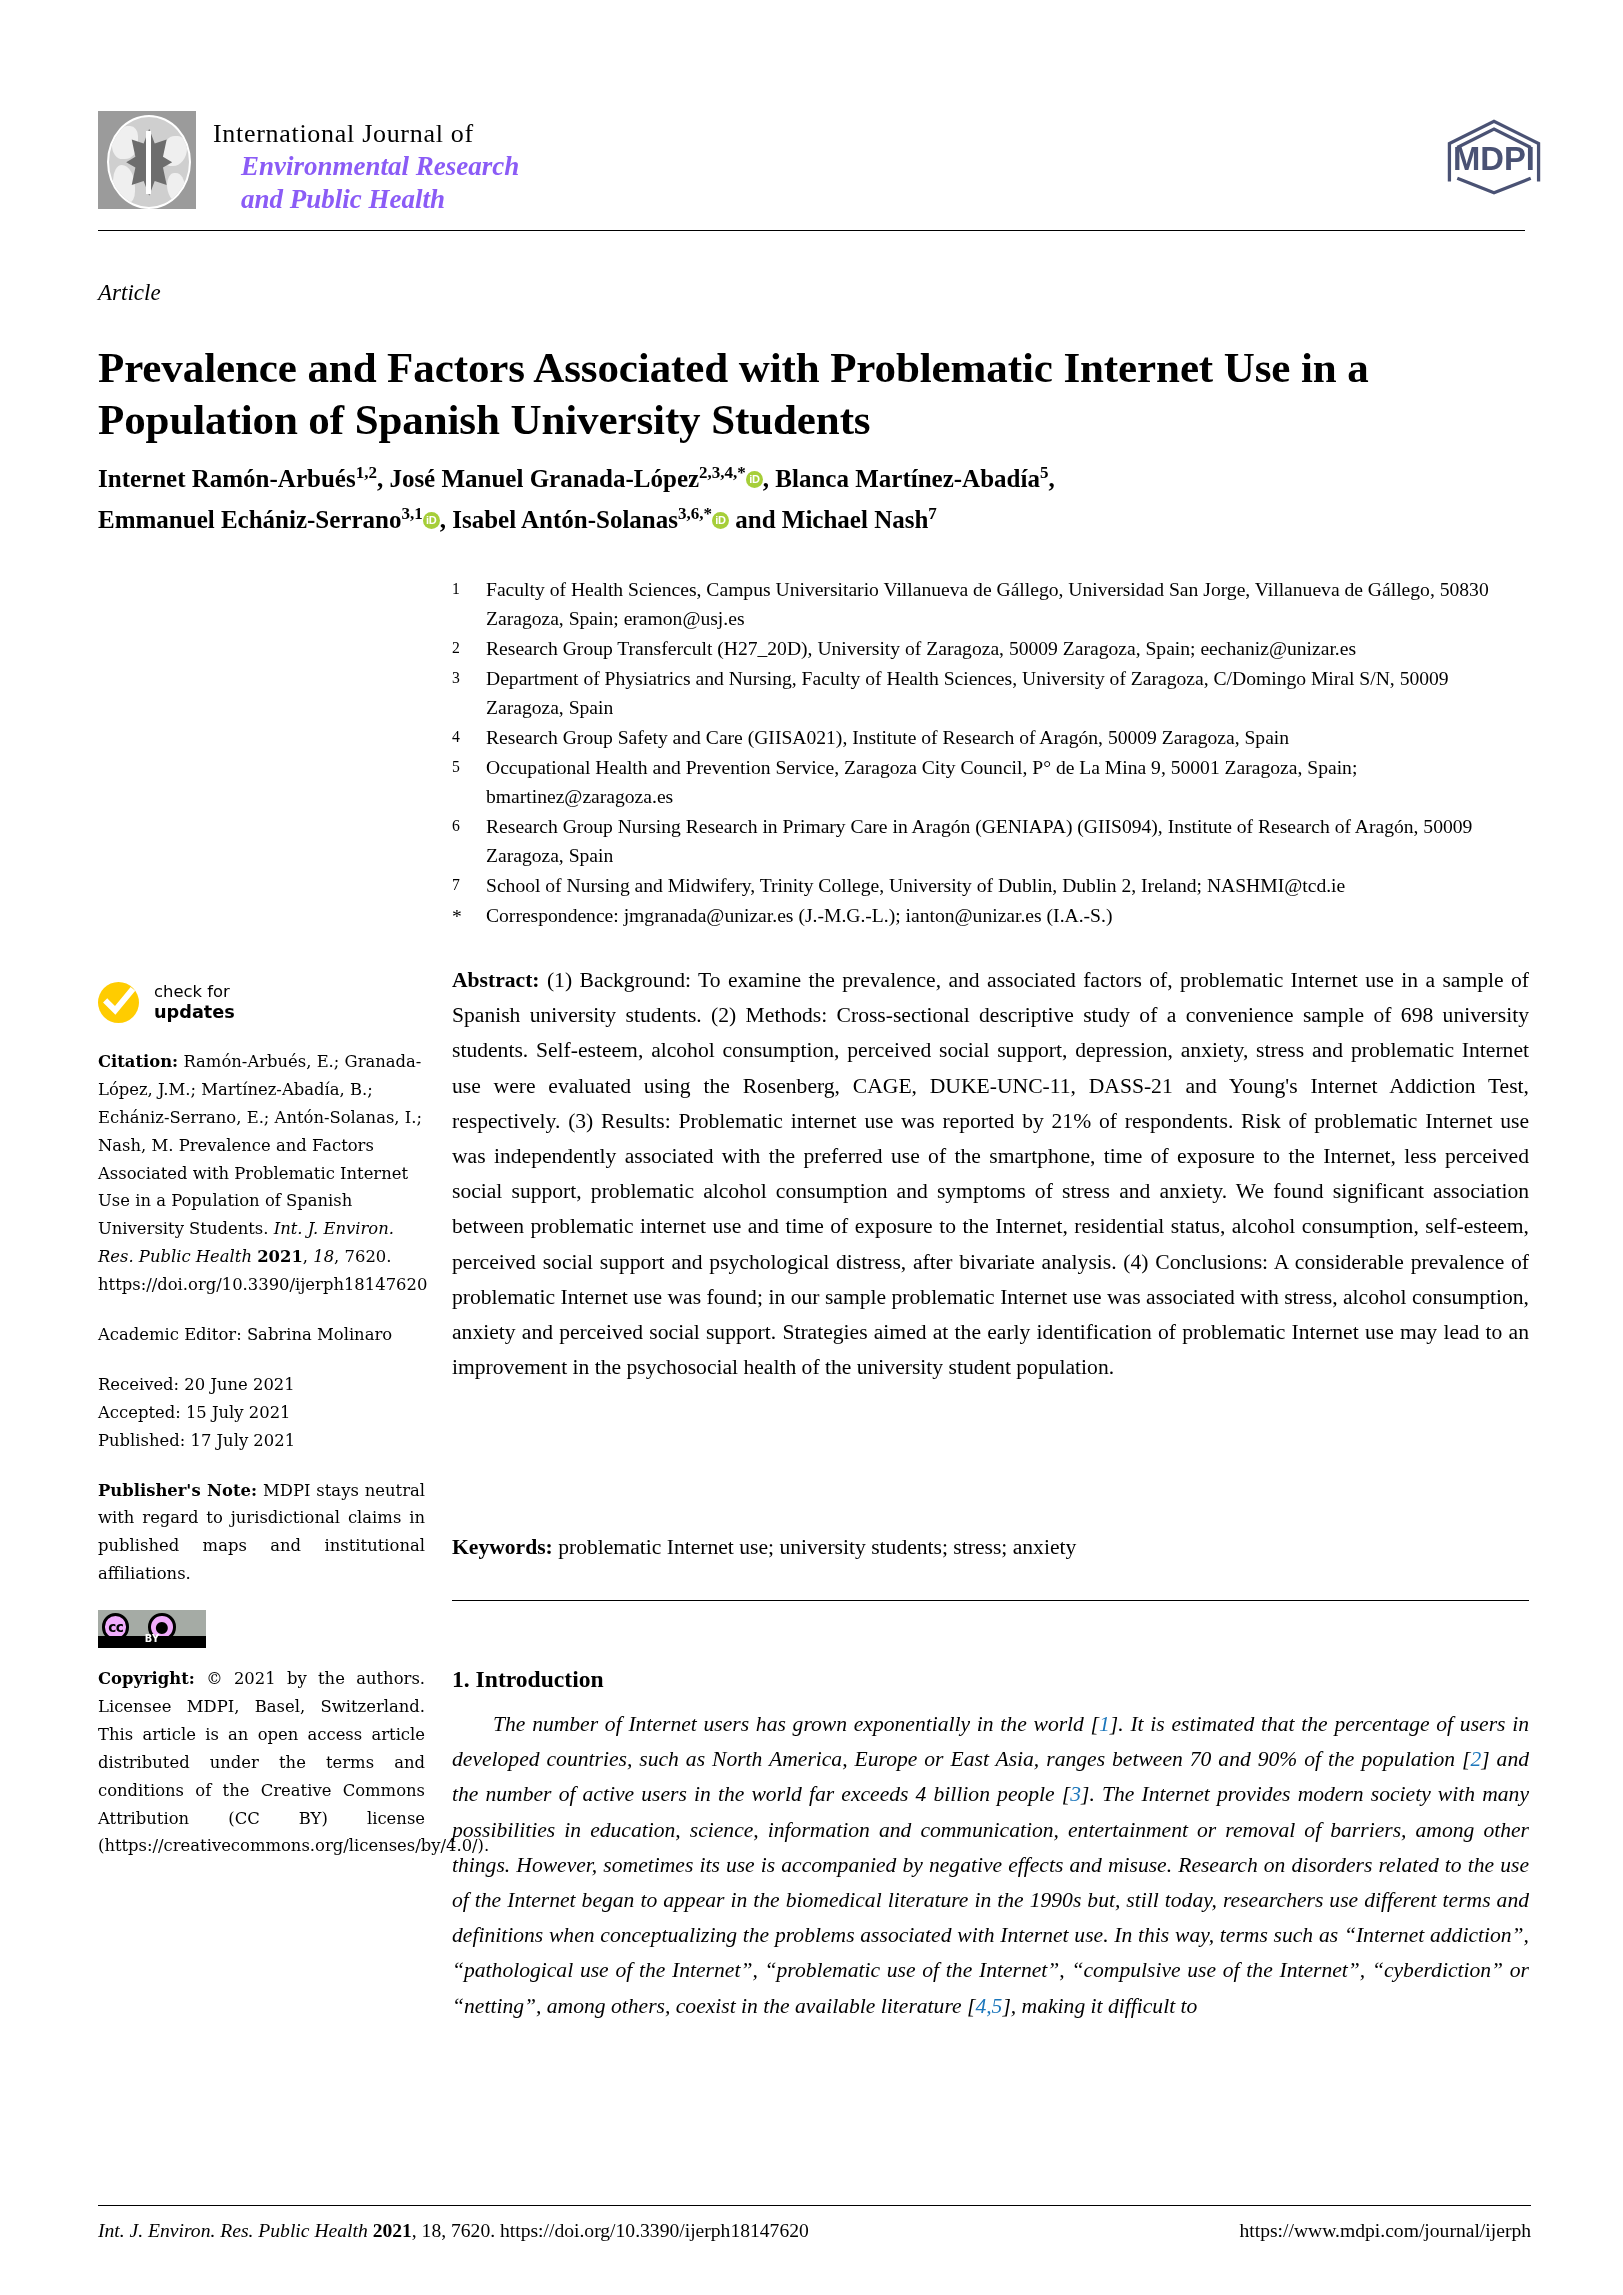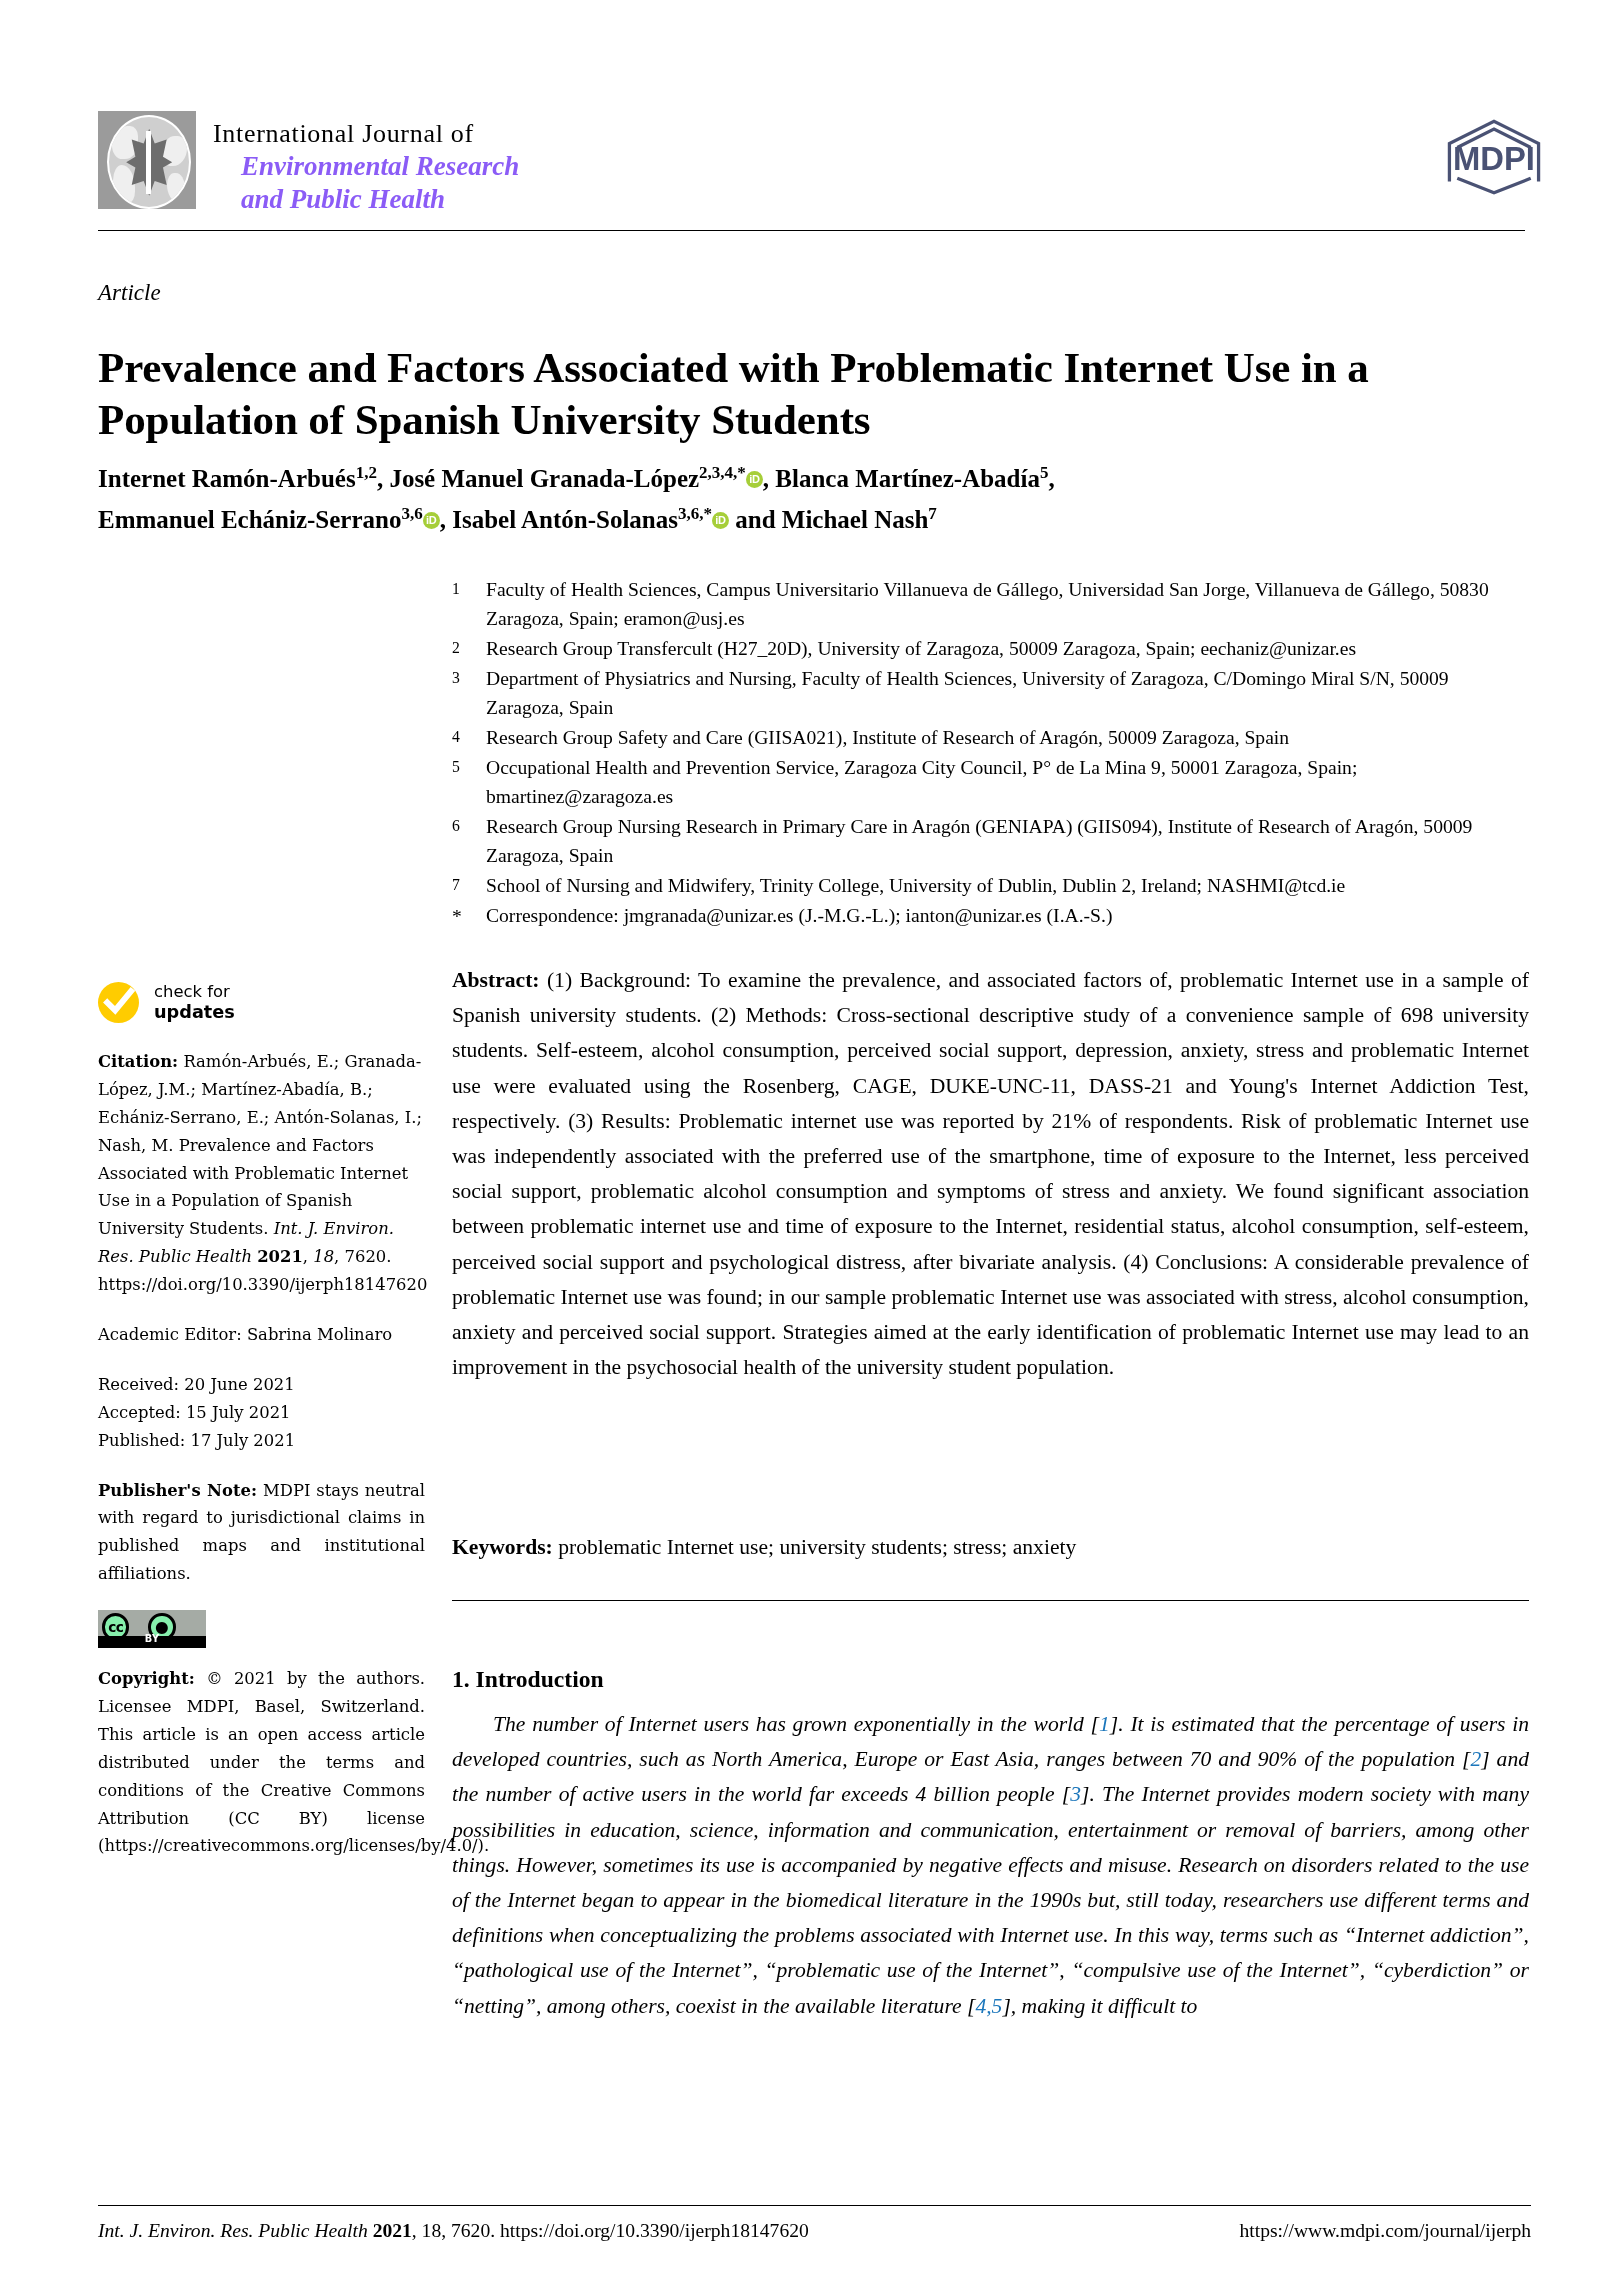--- a/index.html
+++ b/index.html
@@ -150,21 +150,21 @@
     margin:13px 0 17px 0;
   }
   .cc-bar { position:absolute; left:0; bottom:0; width:100%; height:12.4px; background:#000; }
   .cc-by {
     position:absolute; left:0; bottom:0.7px; width:100%; text-align:center;
     color:#fff; font-family:"DejaVu Sans", sans-serif; font-size:9.8px; font-weight:bold;
     letter-spacing:0.3px;
   }
   .cc-circ {
     position:absolute; top:3.3px; width:27.5px; height:27.5px; border-radius:50%;
-    background:#86efac; border:3.3px solid #000; box-sizing:border-box;
+    background:#f0abfc; border:3.3px solid #000; box-sizing:border-box;
     display:flex; align-items:center; justify-content:center;
     font-family:"DejaVu Sans", sans-serif; font-weight:bold; color:#000;
   }
   .cc-circ.one { left:3.9px; font-size:13.7px; letter-spacing:-0.7px; }
   .cc-circ.two { left:50px; font-size:15.7px; }
   .copyright-block { text-align:justify; }
 
   
   .footer-rule {
     position:absolute; left:98px; top:2205px; width:1433px;
@@ -214,21 +214,21 @@
   </div>
   <div class="header-rule"></div>
 
   <div class="article-type">Article</div>
   <h1 class="paper-title">Prevalence and Factors Associated with Problematic Internet Use in a Population of Spanish University Students</h1>
 
   <div class="authors">
     <span>Internet Ramón-Arbués</span><sup>1,2</sup>,
     <span>José Manuel Granada-López</span><sup>2,3,4,*</sup><span class="orcid">iD</span>,
     <span>Blanca Martínez-Abadía</span><sup>5</sup>,<br>
-    <span>Emmanuel Echániz-Serrano</span><sup>3,6</sup><span class="orcid">iD</span>,
+    <span>Emmanuel Echániz-Serrano</span><sup>3,1</sup><span class="orcid">iD</span>,
     <span>Isabel Antón-Solanas</span><sup>3,6,*</sup><span class="orcid">iD</span>
     <span>and</span>
     <span>Michael Nash</span><sup>7</sup>
   </div>
 
   <div class="affiliations">
     <div class="aff-row">
       <div class="aff-mark">1</div>
       <div class="aff-text">Faculty of Health Sciences, Campus Universitario Villanueva de Gállego, Universidad San Jorge, Villanueva de Gállego, 50830 Zaragoza, Spain; eramon@usj.es</div>
     </div>

